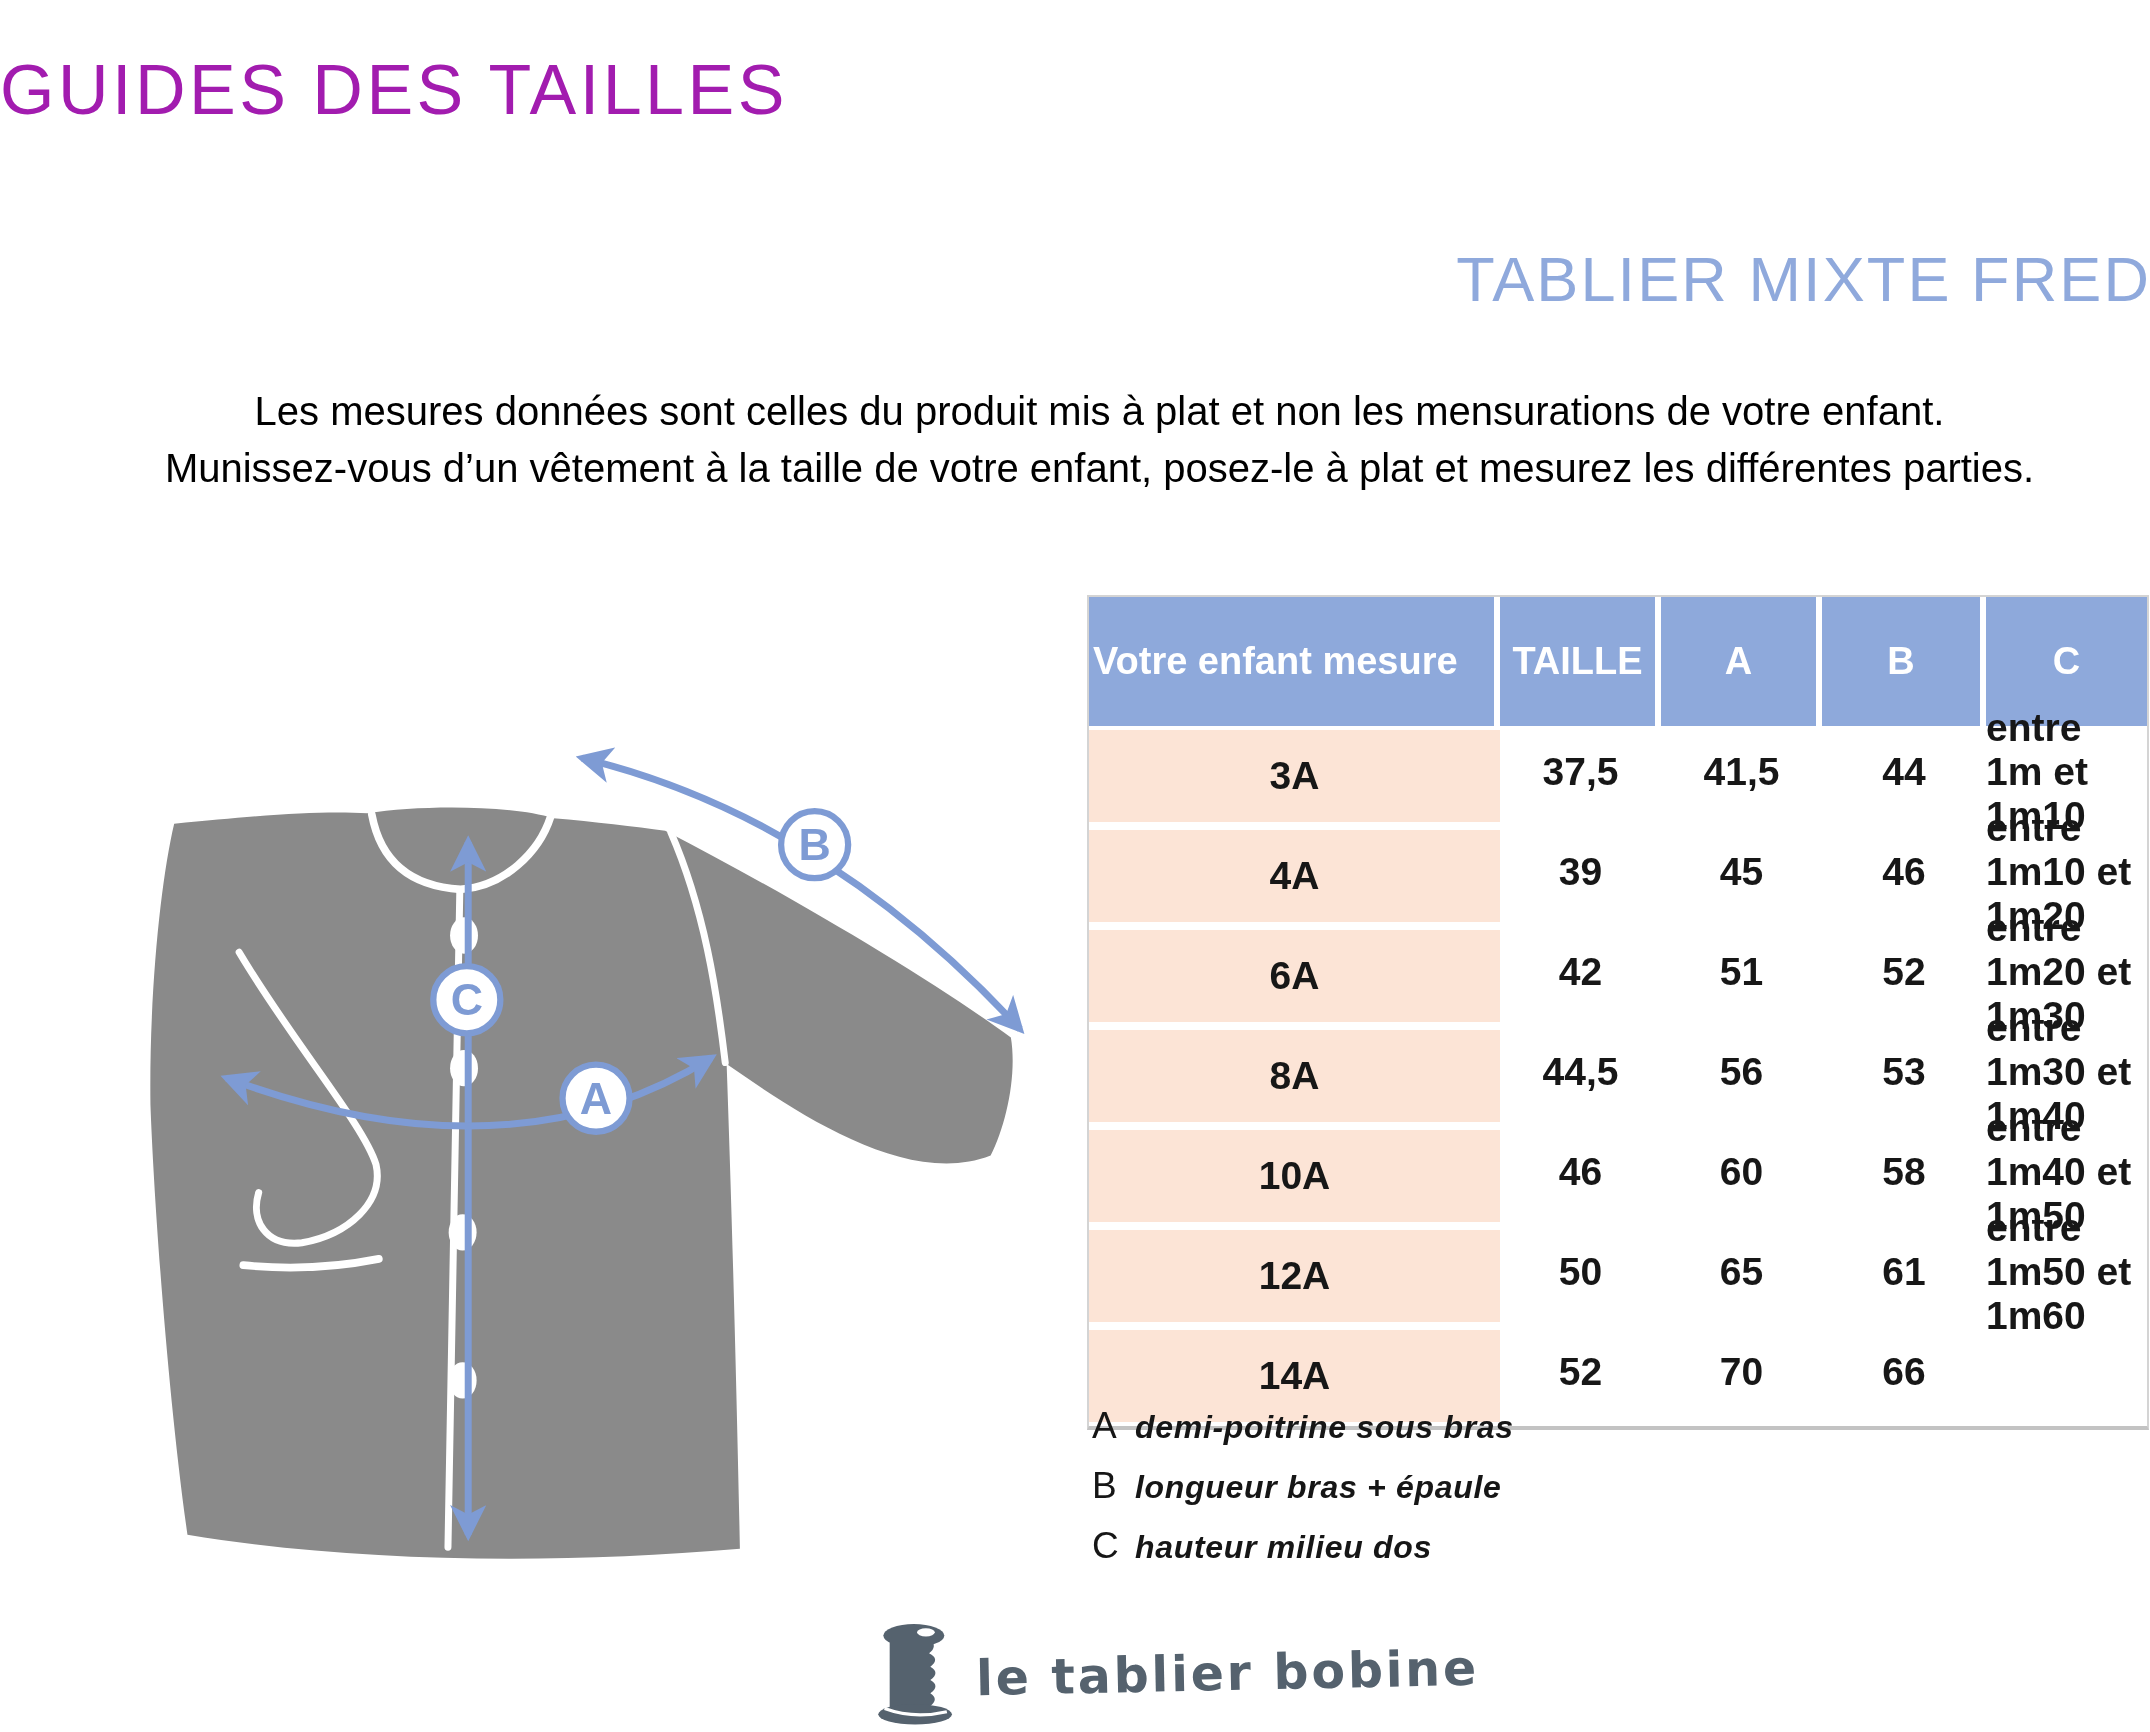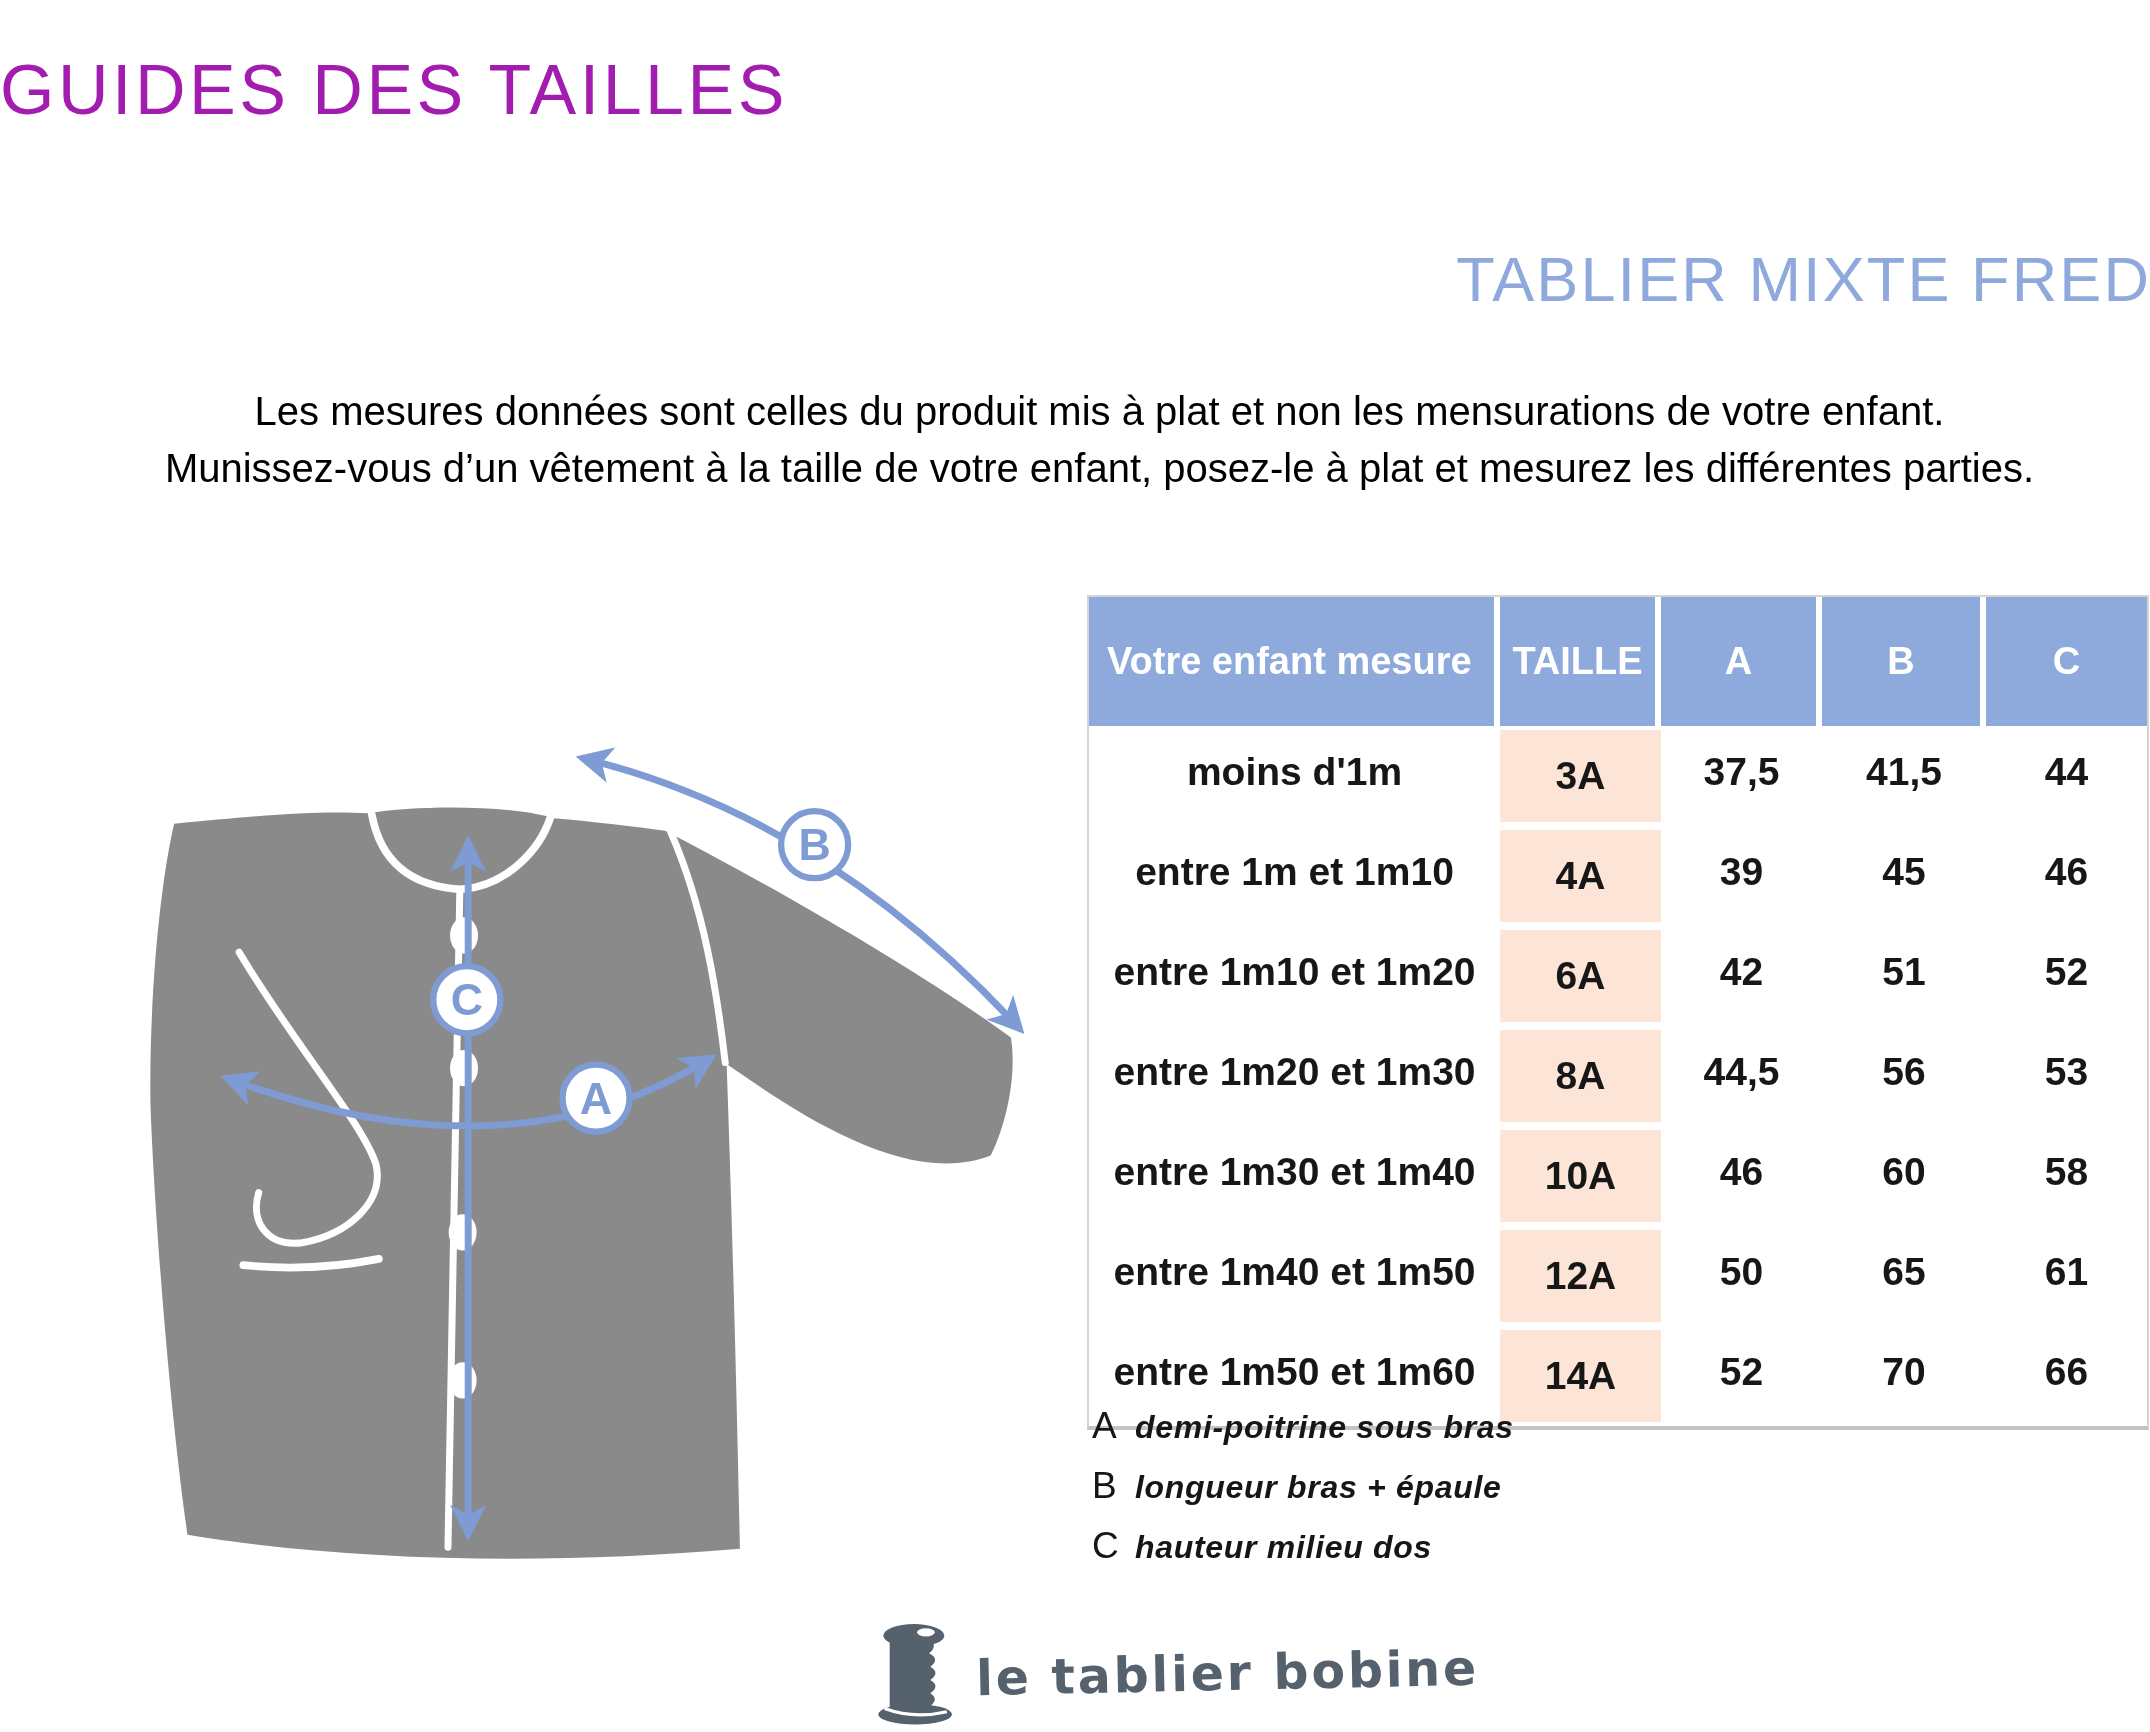--- a/index.html
+++ b/index.html
@@ -24,21 +24,21 @@
   
   .size-table{
     position:absolute;left:1087px;top:595px;width:1058px;
     display:grid;grid-template-columns:411px 161px 161px 164px 1fr;
     border:2.8px solid #d4d4d4;border-bottom:4.2px solid #c3c3c3;background:#fff;
   }
   .st-head{
     background:#8ea9db;color:#fff;font-weight:700;font-size:38px;height:129px;
     display:flex;align-items:center;justify-content:center;border-right:6.3px solid #fff;
   }
-  .st-head.first{justify-content:flex-start;padding-left:18px;}
+  .st-head.first{justify-content:flex-start;padding-left:4px;}
   .st-head.last{border-right:none;}
   .st-cell{
     height:92px;display:flex;align-items:center;justify-content:center;
     font-size:39px;font-weight:700;color:#171717;
   }
   .st-taille{background:#fce4d6;border-top:4.9px solid #fff;border-bottom:4.9px solid #fff;}
   
   .legend{position:absolute;left:1092px;top:1405px;}
   .legend-item{display:flex;align-items:baseline;margin-bottom:18px;}
   .legend-letter{font-size:37px;font-weight:500;color:#161616;width:43px;flex:none;}
@@ -116,21 +116,20 @@
   </g>
 </svg>
 
 <div class="size-table">
   <div class="st-head first">Votre enfant mesure</div>
   <div class="st-head">TAILLE</div>
   <div class="st-head">A</div>
   <div class="st-head">B</div>
   <div class="st-head last">C</div>
 
-  <div class="st-cell">moins d'1m</div>
   <div class="st-cell st-taille">3A</div>
   <div class="st-cell">37,5</div>
   <div class="st-cell">41,5</div>
   <div class="st-cell">44</div>
 
   <div class="st-cell">entre 1m et 1m10</div>
   <div class="st-cell st-taille">4A</div>
   <div class="st-cell">39</div>
   <div class="st-cell">45</div>
   <div class="st-cell">46</div>

